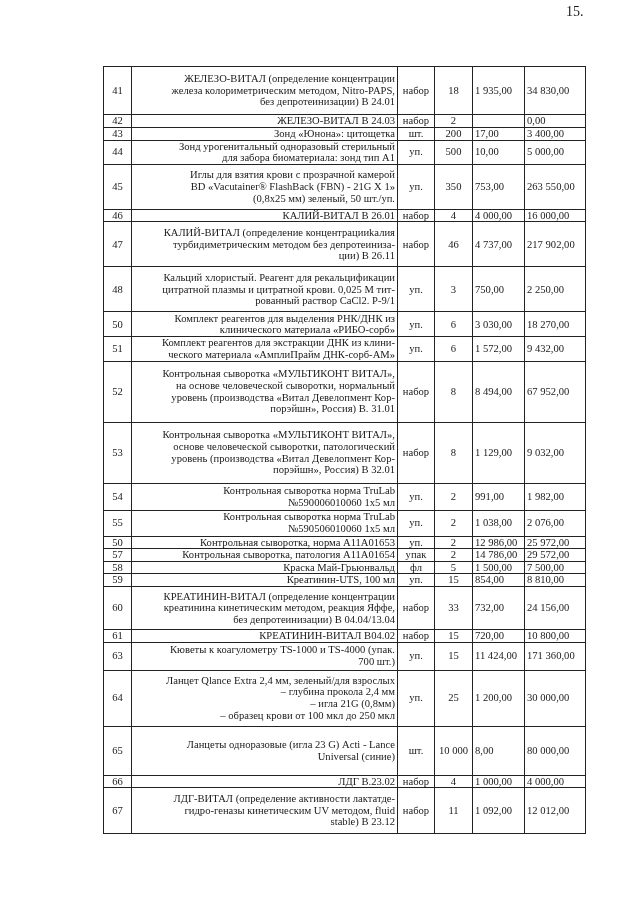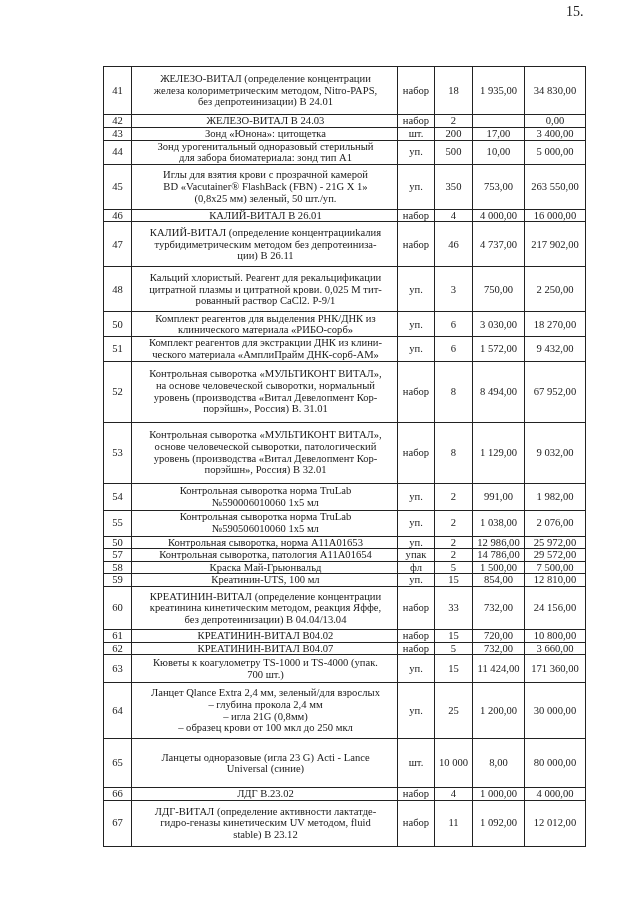--- a/index.html
+++ b/index.html
@@ -4,23 +4,23 @@
 <style>
   html, body { margin:0; padding:0; background:#ffffff; }
   body { width:640px; height:905px; position:relative; overflow:hidden;
          font-family:"Liberation Serif", serif; color:#1a1a1a; }
   .page-num { position:absolute; top:4px; left:566px; font-size:14px; }
   table { position:absolute; left:103px; top:66px; width:482px;
           border-collapse:collapse; table-layout:fixed; }
   td { border:1px solid #222; font-size:10.6px; line-height:11.6px;
        padding:0 2px; vertical-align:middle; }
   td.num { text-align:center; }
-  td.name { text-align:center; padding-left:4px; white-space:pre-line; }
+  td.name { text-align:right; padding-left:4px; white-space:pre-line; }
   td.unit, td.qty { text-align:center; }
-  td.price, td.sum { text-align:center; }
+  td.price, td.sum { }
   col.c1 { width:28px; } col.c2 { width:266px; } col.c3 { width:37px; }
   col.c4 { width:38px; } col.c5 { width:52px; } col.c6 { width:61px; }
 </style>
 </head>
 <body>
 
 <div class="page-num">15.</div>
 
 <table>
   <colgroup>
@@ -186,47 +186,39 @@
         <td class="qty">5</td>
         <td class="price">1 500,00</td>
         <td class="sum">7 500,00</td>
       </tr>
       <tr style="height: 10px;">
         <td class="num">59</td>
         <td class="name">Креатинин-UTS, 100 мл</td>
         <td class="unit">уп.</td>
         <td class="qty">15</td>
         <td class="price">854,00</td>
-        <td class="sum">12 810,00</td>
+        <td class="sum">8 810,00</td>
       </tr>
       <tr style="height: 43px;">
         <td class="num">60</td>
         <td class="name">КРЕАТИНИН-ВИТАЛ (определение концентрации
 креатинина кинетическим методом, реакция Яффе,
 без депротеинизации) В 04.04/13.04</td>
         <td class="unit">набор</td>
         <td class="qty">33</td>
         <td class="price">732,00</td>
         <td class="sum">24 156,00</td>
       </tr>
       <tr style="height: 10px;">
         <td class="num">61</td>
         <td class="name">КРЕАТИНИН-ВИТАЛ  В04.02</td>
         <td class="unit">набор</td>
         <td class="qty">15</td>
         <td class="price">720,00</td>
         <td class="sum">10 800,00</td>
-      </tr>
-      <tr style="height: 10px;">
-        <td class="num">62</td>
-        <td class="name">КРЕАТИНИН-ВИТАЛ  В04.07</td>
-        <td class="unit">набор</td>
-        <td class="qty">5</td>
-        <td class="price">732,00</td>
-        <td class="sum">3 660,00</td>
       </tr>
       <tr style="height: 28px;">
         <td class="num">63</td>
         <td class="name">Кюветы к коагулометру TS-1000 и TS-4000 (упак.
 700 шт.)</td>
         <td class="unit">уп.</td>
         <td class="qty">15</td>
         <td class="price">11 424,00</td>
         <td class="sum">171 360,00</td>
       </tr>

